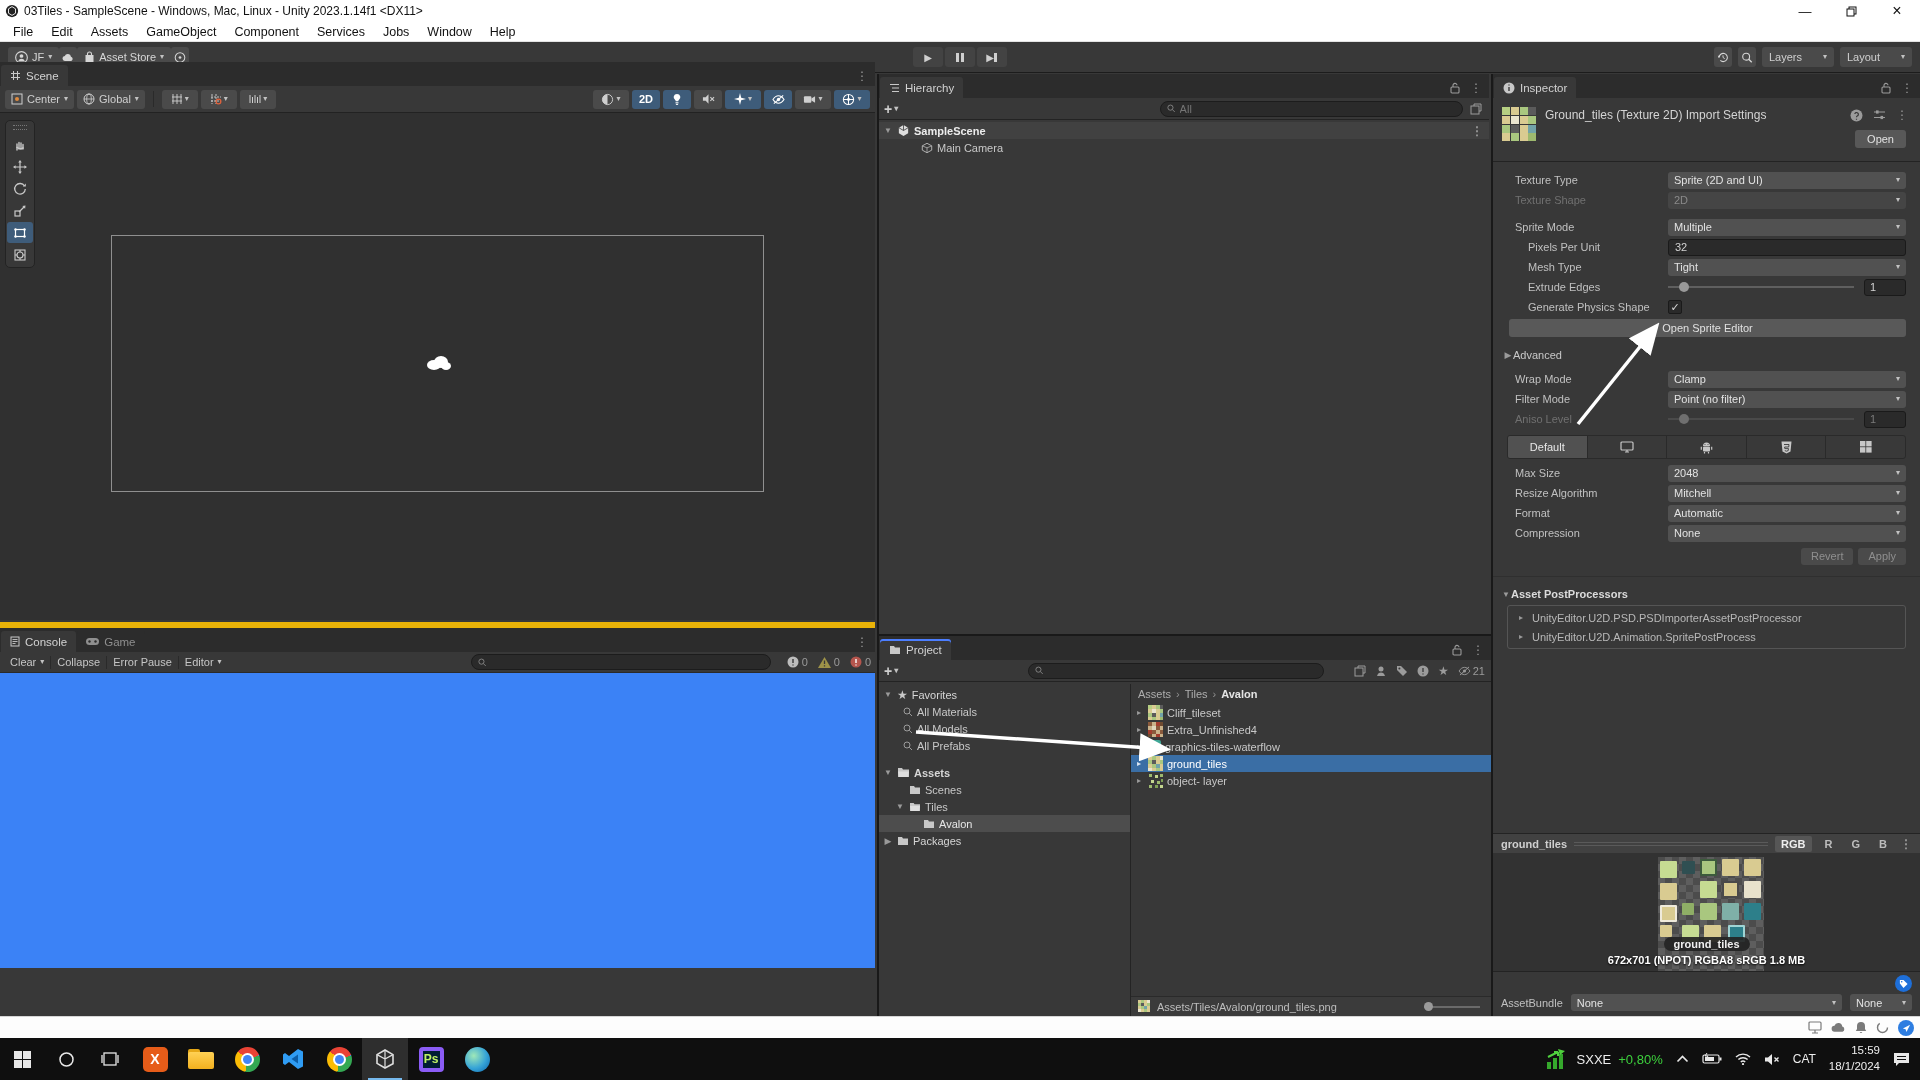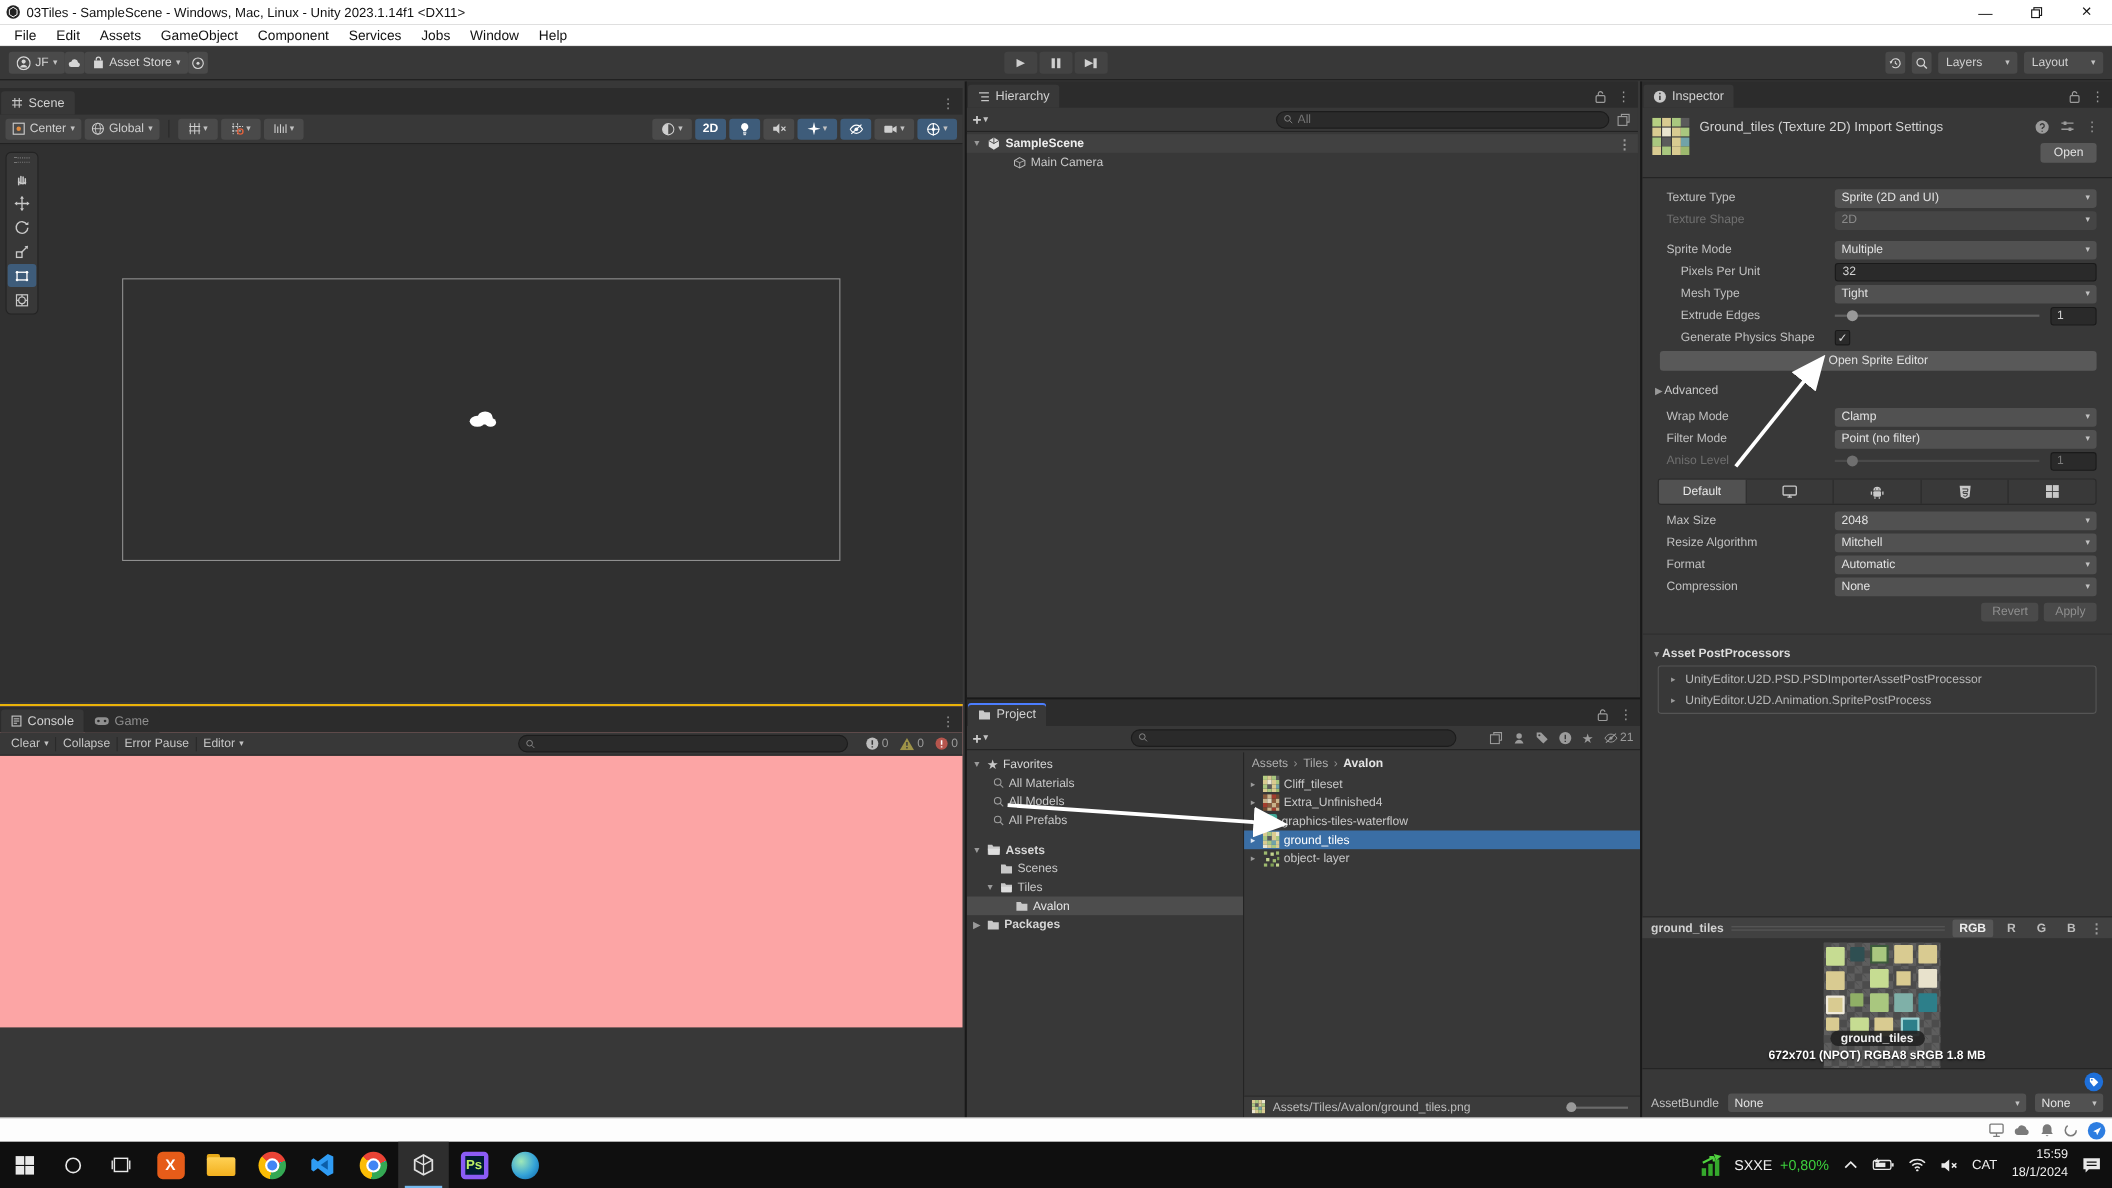--- a/index.html
+++ b/index.html
@@ -17,21 +17,21 @@
   .toolbar{height:31px;background:#383838;border-bottom:1px solid #1c1c1c;display:flex;align-items:center;position:relative;padding:0 8px}
   .tb-btn{height:20px;background:#4a4a4a;border-radius:3px;display:flex;align-items:center;gap:4px;padding:0 7px;color:#d6d6d6;margin-right:0}
   .tb-ico{width:18px;padding:0 3px}
   .caret{font-size:8px;color:#c2c2c2;line-height:1}
   .play-group{position:absolute;left:50%;transform:translateX(-50%);display:flex;gap:2px}
   .play-btn{width:30px;height:20px;background:#434343;border-radius:3px;display:flex;align-items:center;justify-content:center;color:#cfcfcf;font-size:10px}
   .pbar{display:inline-block;width:3px;height:9px;background:#cfcfcf;margin:0 1px}
   .toolbar .right{margin-left:auto;display:flex;align-items:center;gap:6px}
   .dd-btn{height:20px;background:#4a4a4a;border-radius:3px;display:flex;align-items:center;justify-content:space-between;padding:0 7px;color:#d0d0d0;width:72px}
   
-  .col-left{position:absolute;left:0;top:80px;width:875px;height:942px}
+  .col-left{position:absolute;left:0;top:62px;width:875px;height:942px}
   .col-mid{position:absolute;left:877px;top:74px;width:612px;height:942px}
   .col-right{position:absolute;left:1491px;top:74px;width:429px;height:942px;background:#383838;border-left:2px solid #191919}
   .col-mid{border-left:2px solid #191919}
   
   .tabstrip{height:24px;background:#2c2c2c;display:flex;align-items:flex-end;position:relative}
   .tab{height:21px;background:#383838;border-radius:3px 3px 0 0;padding:0 9px;margin-left:1px;display:flex;align-items:center;gap:5px;font-size:11.5px;color:#d2d2d2}
   .tab.inactive{background:#2c2c2c;color:#8f8f8f}
   .tab.focused{box-shadow:inset 0 2px 0 #4c7eff}
   .strip-right{margin-left:auto;display:flex;align-items:center;gap:10px;padding-right:7px;padding-bottom:3px;color:#9b9b9b}
   .kebab{color:#9b9b9b;font-size:12px;letter-spacing:0}
@@ -51,21 +51,21 @@
   .tool-btn.sel{background:#3e5c7a}
   
   .panel-toolbar{height:22px;background:#383838;border-bottom:1px solid #232323;display:flex;align-items:center;padding:0 5px;position:relative}
   .plus{color:#cfcfcf;font-size:14px;font-weight:bold;display:flex;align-items:center;gap:2px}
   .searchbox{height:16px;background:#2a2a2a;border:1px solid #1c1c1c;border-radius:9px;display:flex;align-items:center;padding:0 6px;gap:4px;color:#7f7f7f}
   .searchbox input{background:transparent;border:none;outline:none;color:#cfcfcf;font-size:11px;width:100%;font-family:"Liberation Sans",sans-serif}
   .row{height:17px;display:flex;align-items:center;gap:4px;padding-left:4px;white-space:nowrap}
   .exp{width:10px;color:#9a9a9a;font-size:8px;text-align:center;flex:none}
   .hier-row-scene{background:#414141;color:#ececec;font-weight:bold}
   
-  .console-panel{position:absolute;left:0;top:560px;width:875px;height:294px;background:#fca5a5;border-top:2px solid #eab308}
+  .console-panel{position:absolute;left:0;top:560px;width:875px;height:346px;background:#3b82f6;border-top:6px solid #eab308}
   .console-toolbar{height:21px;background:#383838;border-bottom:1px solid #2a2a2a;display:flex;align-items:center;padding:0 4px;color:#c6c6c6}
   .cbtn{padding:0 6px;height:17px;display:flex;align-items:center;gap:4px}
   .csep{width:1px;height:13px;background:#2a2a2a}
   .count-group{display:flex;align-items:center;gap:3px;margin-left:10px;color:#9a9a9a}
   
   .project-panel{position:absolute;left:0;top:560px;width:612px;height:382px;background:#383838;border-top:2px solid #191919;overflow:hidden}
   .proj-body{position:absolute;top:48px;bottom:0;left:0;right:0;display:flex}
   .proj-tree{width:251px;padding-top:2px}
   .proj-list{flex:1;border-left:1px solid #242424;position:relative;padding-top:0}
   .crumbbar{height:20px;display:flex;align-items:center;gap:5px;padding:0 7px;color:#aeaeae}
@@ -635,21 +635,21 @@
           <svg width="12" height="10" viewBox="0 0 12 10">
               <path d="M1 1h4l1 1.5h5V9H1z" fill="#c8c8c8"></path>
             </svg>
           <span style="color:#e6e6e6">Avalon</span>
         </div>
         <div class="row">
           <span class="exp" style="font-size:9px">▶</span>
           <svg width="12" height="10" viewBox="0 0 12 10">
               <path d="M1 1h4l1 1.5h5V9H1z" fill="#c8c8c8"></path>
             </svg>
-          <span style="font-weight:bold;color:#d6d6d6">Packages</span>
+          <span style="font-weight:normal;color:#d6d6d6">Packages</span>
         </div>
       </div>
       <div class="proj-list">
         <div class="crumbbar">
           <span>Assets</span>
           <span class="muted">›</span>
           <span>Tiles</span>
           <span class="muted">›</span>
           <span class="crumb-last">Avalon</span>
         </div>

